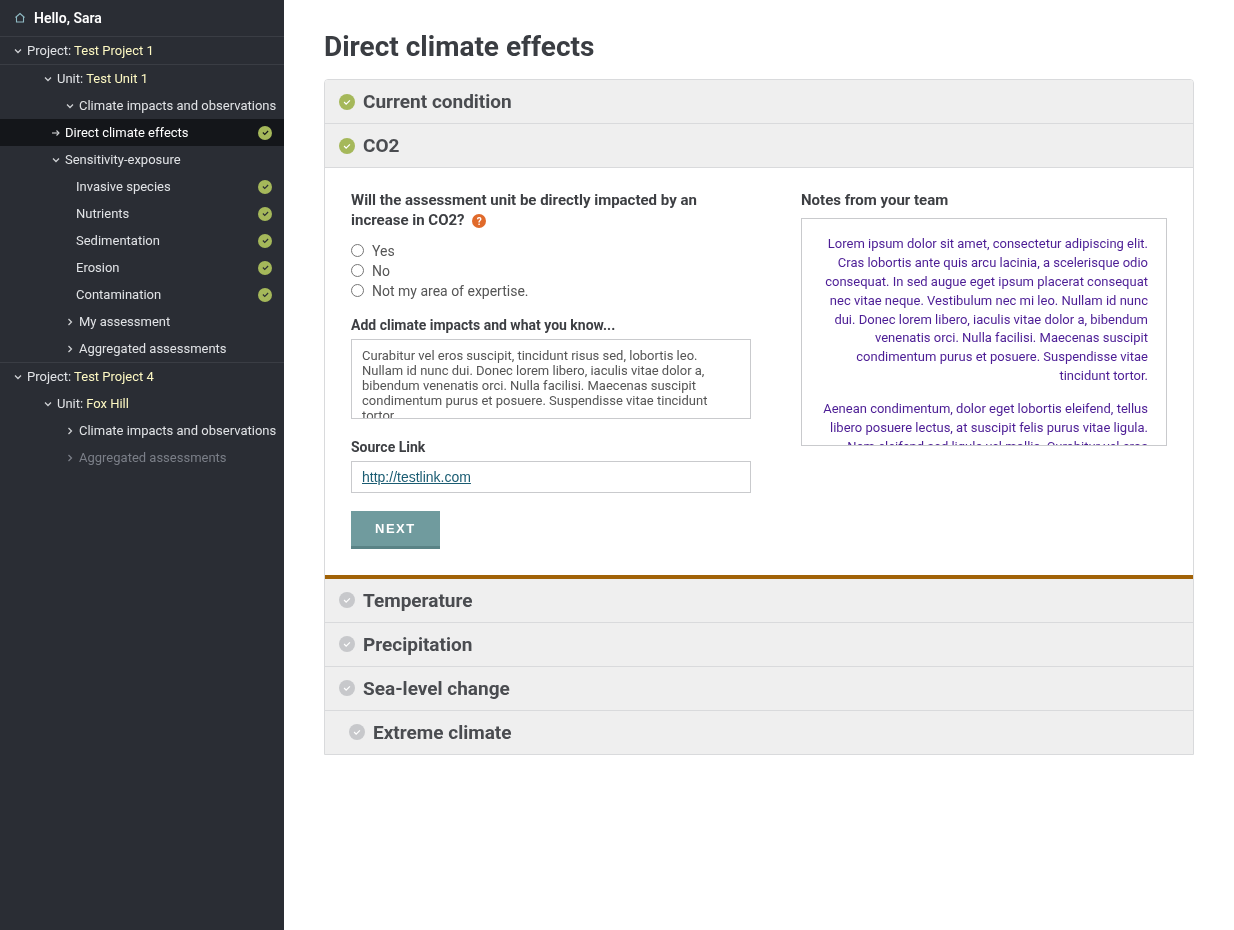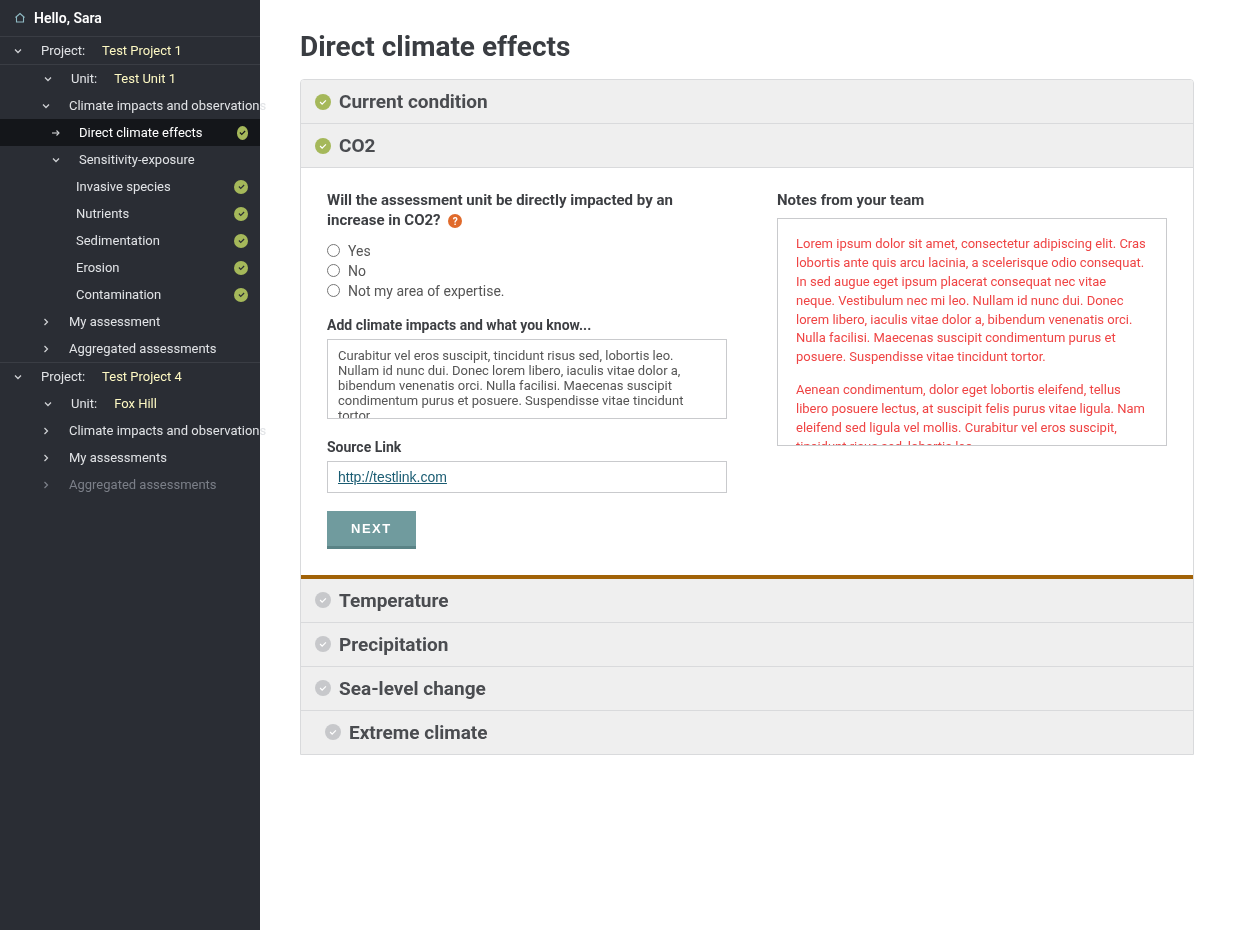--- a/index.html
+++ b/index.html
@@ -8,21 +8,21 @@
     background: #fff;
     color: #333;
     width: 1234px;
     height: 930px;
     display: flex;
     overflow: hidden;
   }
 
   
   .sidebar {
-    width: 260px;
+    width: 284px;
     background: #2a2d34;
     color: #cfd1d4;
     font-size: 13px;
     height: 930px;
     display: flex;
     flex-direction: column;
   }
   .hello-row {
     display: flex;
     align-items: center;
@@ -30,30 +30,30 @@
     gap: 8px;
     color: #ffffff;
     font-size: 14px;
     font-weight: 600;
     border-bottom: 1px solid #3a3d44;
   }
   .nav-item {
     display: flex;
     align-items: center;
     padding: 6px 12px;
-    gap: 17px;
+    gap: 3px;
     cursor: pointer;
     white-space: nowrap;
   }
   .nav-item .label-static { color: #e1e3e6; }
   .nav-item .label-link  { color: #fef9c3; }
   .nav-item.muted .label-static { color: #7b7f88; }
   .nav-item.muted svg { stroke: #7b7f88; }
   .nav-sub1 { padding-left: 42px; }
-  .nav-sub2 { padding-left: 40px; }
+  .nav-sub2 { padding-left: 64px; }
   .nav-sub3 { padding-left: 50px; }
   .nav-sub5 { padding-left: 76px; }
   .nav-active {
     background: #14161a;
   }
   .nav-active .label-static { color: #ffffff; }
   .badge-space { flex: 1; }
   .check {
     width: 14px; height: 14px;
     border-radius: 50%;
@@ -196,21 +196,22 @@
     height: 228px;
     position: relative;
   }
   .notes-scroll {
     position: absolute;
     inset: 0;
     padding: 16px 18px;
     overflow-y: scroll;
     font-size: 13px;
     line-height: 1.45;
-    color: #ef4444;
+    color: #4c1d95;
+    text-align: right;
   }
   .notes-scroll p { margin-bottom: 14px; }
   .link { color: #1a5c72; text-decoration: underline; }
 
   
   textarea.impacts::-webkit-scrollbar,
   .notes-scroll::-webkit-scrollbar { width: 12px; }
   textarea.impacts::-webkit-scrollbar-thumb,
   .notes-scroll::-webkit-scrollbar-thumb { background: #b9bbbe; border-radius: 6px; border: 3px solid #fff; }
   textarea.impacts::-webkit-scrollbar-track,
@@ -375,28 +376,20 @@
 
   <div class="nav-item nav-sub2">
     <span class="ico">
       <svg viewBox="0 0 24 24" width="12" height="12" fill="none" stroke="#cfd1d4" stroke-width="2.5">
           <polyline points="9 6 15 12 9 18"></polyline>
         </svg>
     </span>
     <span class="label-static">Climate impacts and observations</span>
   </div>
 
-  <div class="nav-item nav-sub2">
-    <span class="ico">
-      <svg viewBox="0 0 24 24" width="12" height="12" fill="none" stroke="#cfd1d4" stroke-width="2.5">
-          <polyline points="9 6 15 12 9 18"></polyline>
-        </svg>
-    </span>
-    <span class="label-static">My assessments</span>
-  </div>
 
   <div class="nav-item nav-sub2 muted">
     <span class="ico">
       <svg viewBox="0 0 24 24" width="12" height="12" fill="none" stroke="#7b7f88" stroke-width="2.5">
           <polyline points="9 6 15 12 9 18"></polyline>
         </svg>
     </span>
     <span class="label-static">Aggregated assessments</span>
   </div>
 

